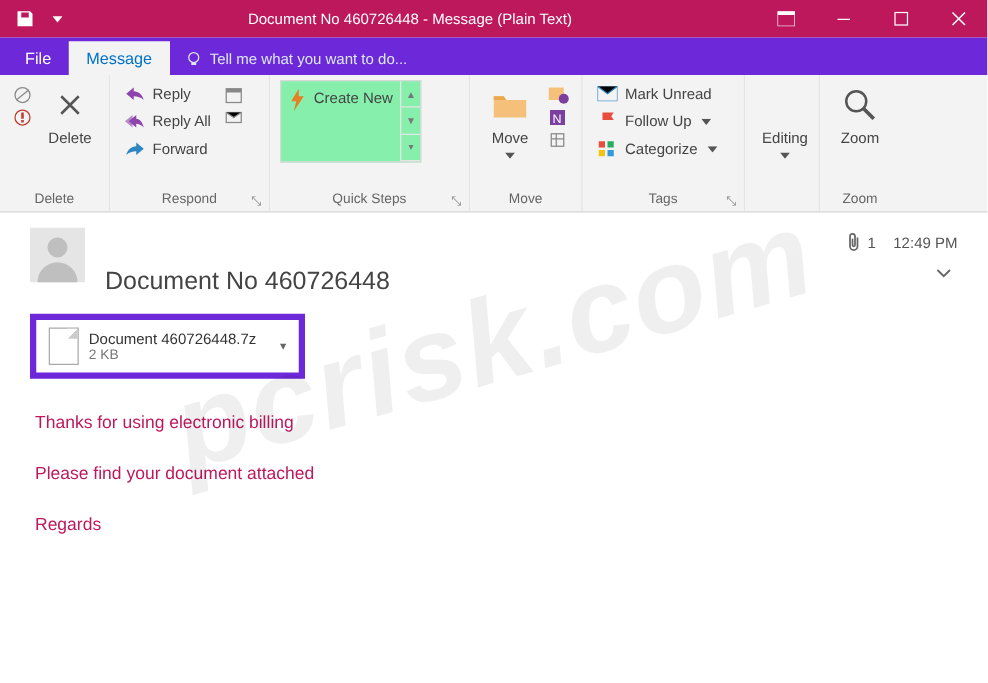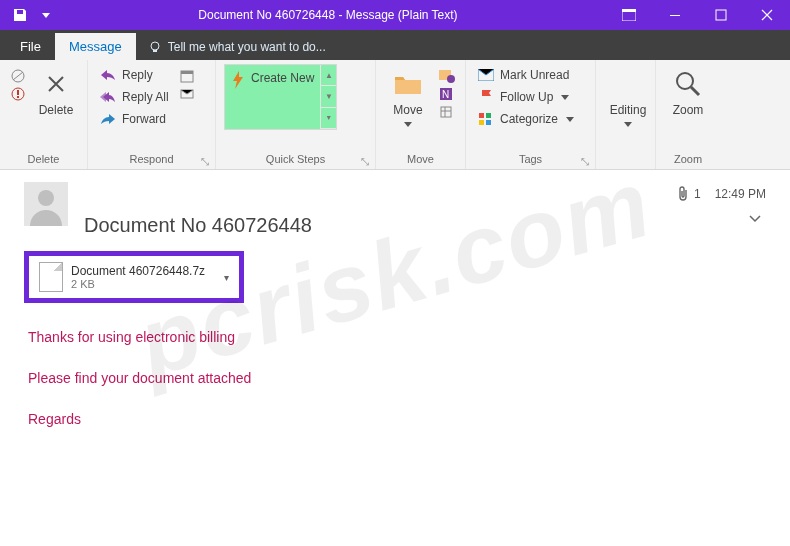--- a/index.html
+++ b/index.html
@@ -1,26 +1,26 @@
 <!DOCTYPE html>
 <html><head>
 <meta charset="utf-8">
 <style>
 *{box-sizing:border-box;margin:0;padding:0;font-family:"Segoe UI",Arial,sans-serif}
 body{width:790px;height:546px;overflow:hidden;background:#fff;position:relative}
 
 
-.titlebar{height:30px;background:#6d28d9;display:flex;align-items:center;color:#fff;font-size:12px}
+.titlebar{height:30px;background:#be185d;display:flex;align-items:center;color:#fff;font-size:12px}
 .titlebar .qat{display:flex;align-items:center;padding-left:12px;gap:14px}
 .titlebar .title{flex:1;text-align:center;font-size:12px}
 .titlebar .syscontrols{display:flex;height:100%}
 .titlebar .syscontrols .sysbtn{width:46px;display:flex;align-items:center;justify-content:center;cursor:pointer}
 
 
-.tabrow{height:30px;background:#404040;display:flex;align-items:flex-end;color:#fff;font-size:13px;padding:0 6px}
+.tabrow{height:30px;background:#6d28d9;display:flex;align-items:flex-end;color:#fff;font-size:13px;padding:0 6px}
 .tabrow .tab{padding:6px 14px;cursor:pointer}
 .tabrow .tab.active{background:#f3f3f3;color:#0072c6}
 .tabrow .tellme{display:flex;align-items:flex-start;gap:6px;color:#dbe9f5;padding:6px 12px;font-size:12px}
 
 
 .ribbon{height:110px;background:#f3f3f3;border-bottom:1px solid #d8d8d8;display:flex;font-size:12px;color:#444}
 .group{border-right:1px solid #e5e5e5;padding:4px 8px 2px;display:flex;flex-direction:column;position:relative}
 .group-body{flex:1;display:flex;align-items:flex-start;gap:4px}
 .group-label{text-align:center;font-size:11px;color:#666;padding-bottom:2px}
 .group .dlaunch{position:absolute;right:4px;bottom:3px;width:10px;height:10px;font-size:10px;color:#888}

